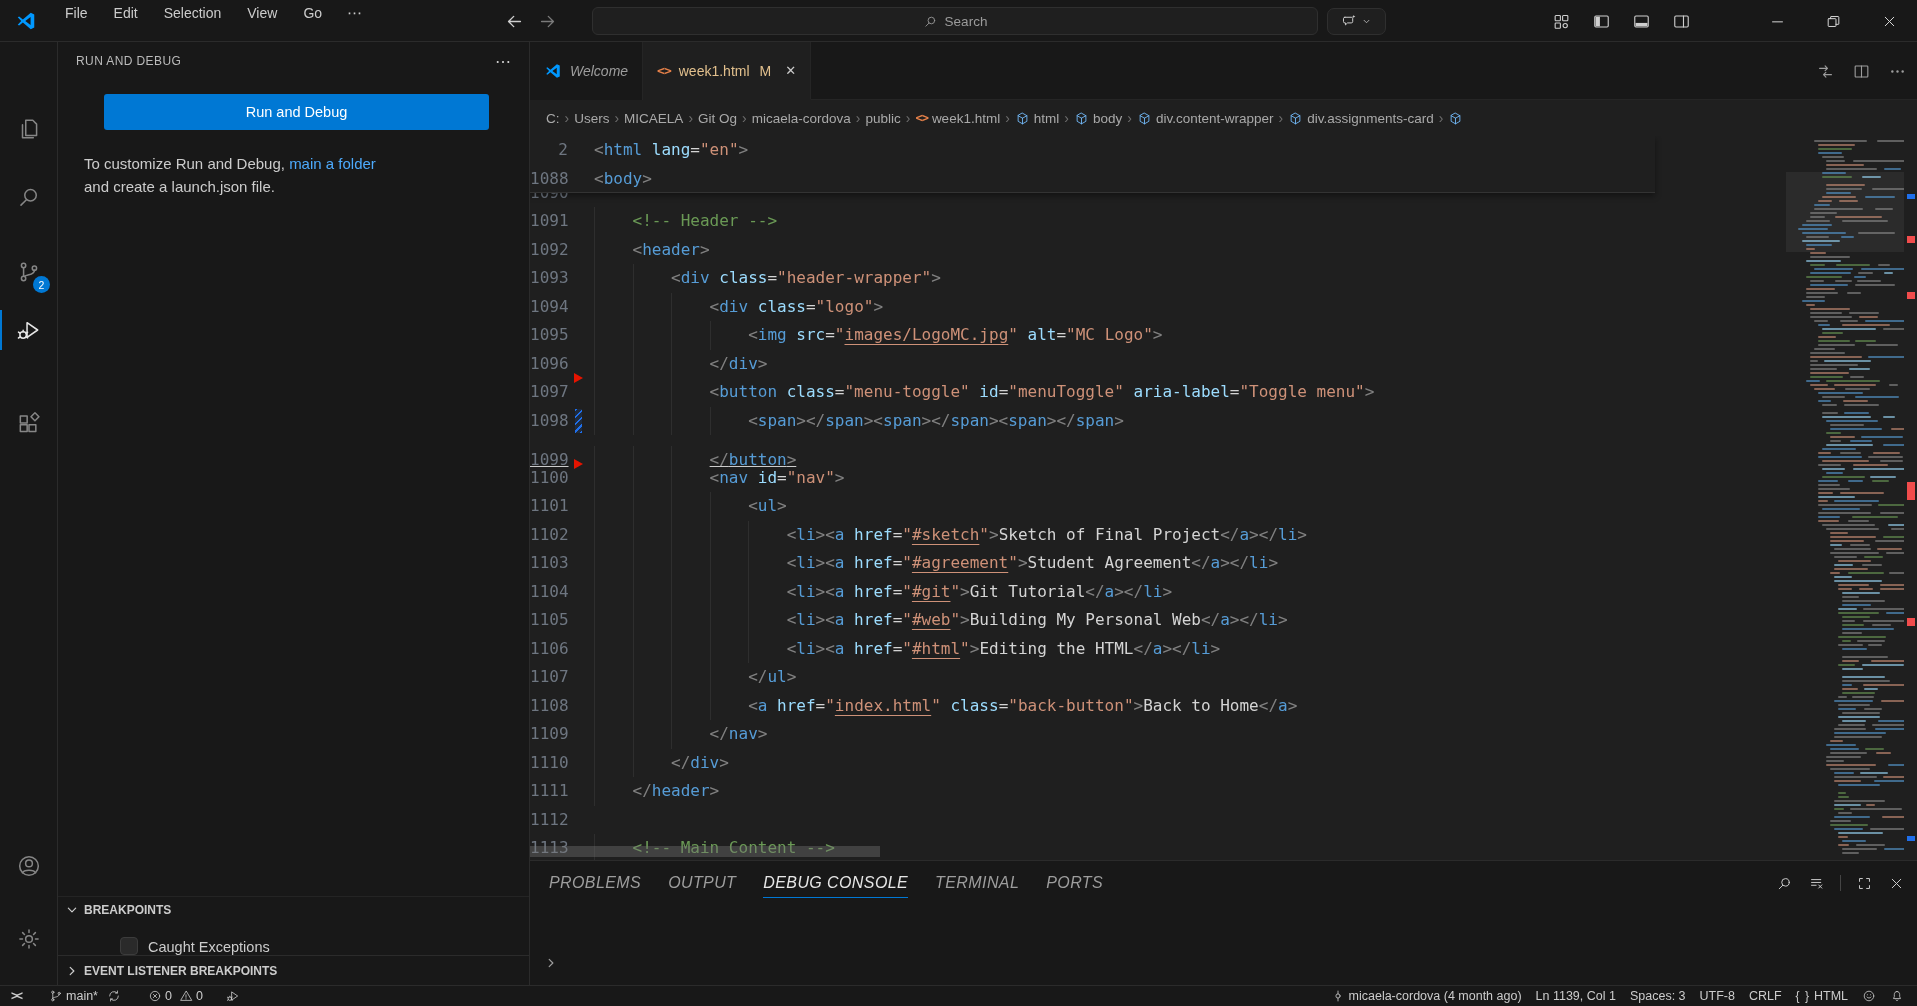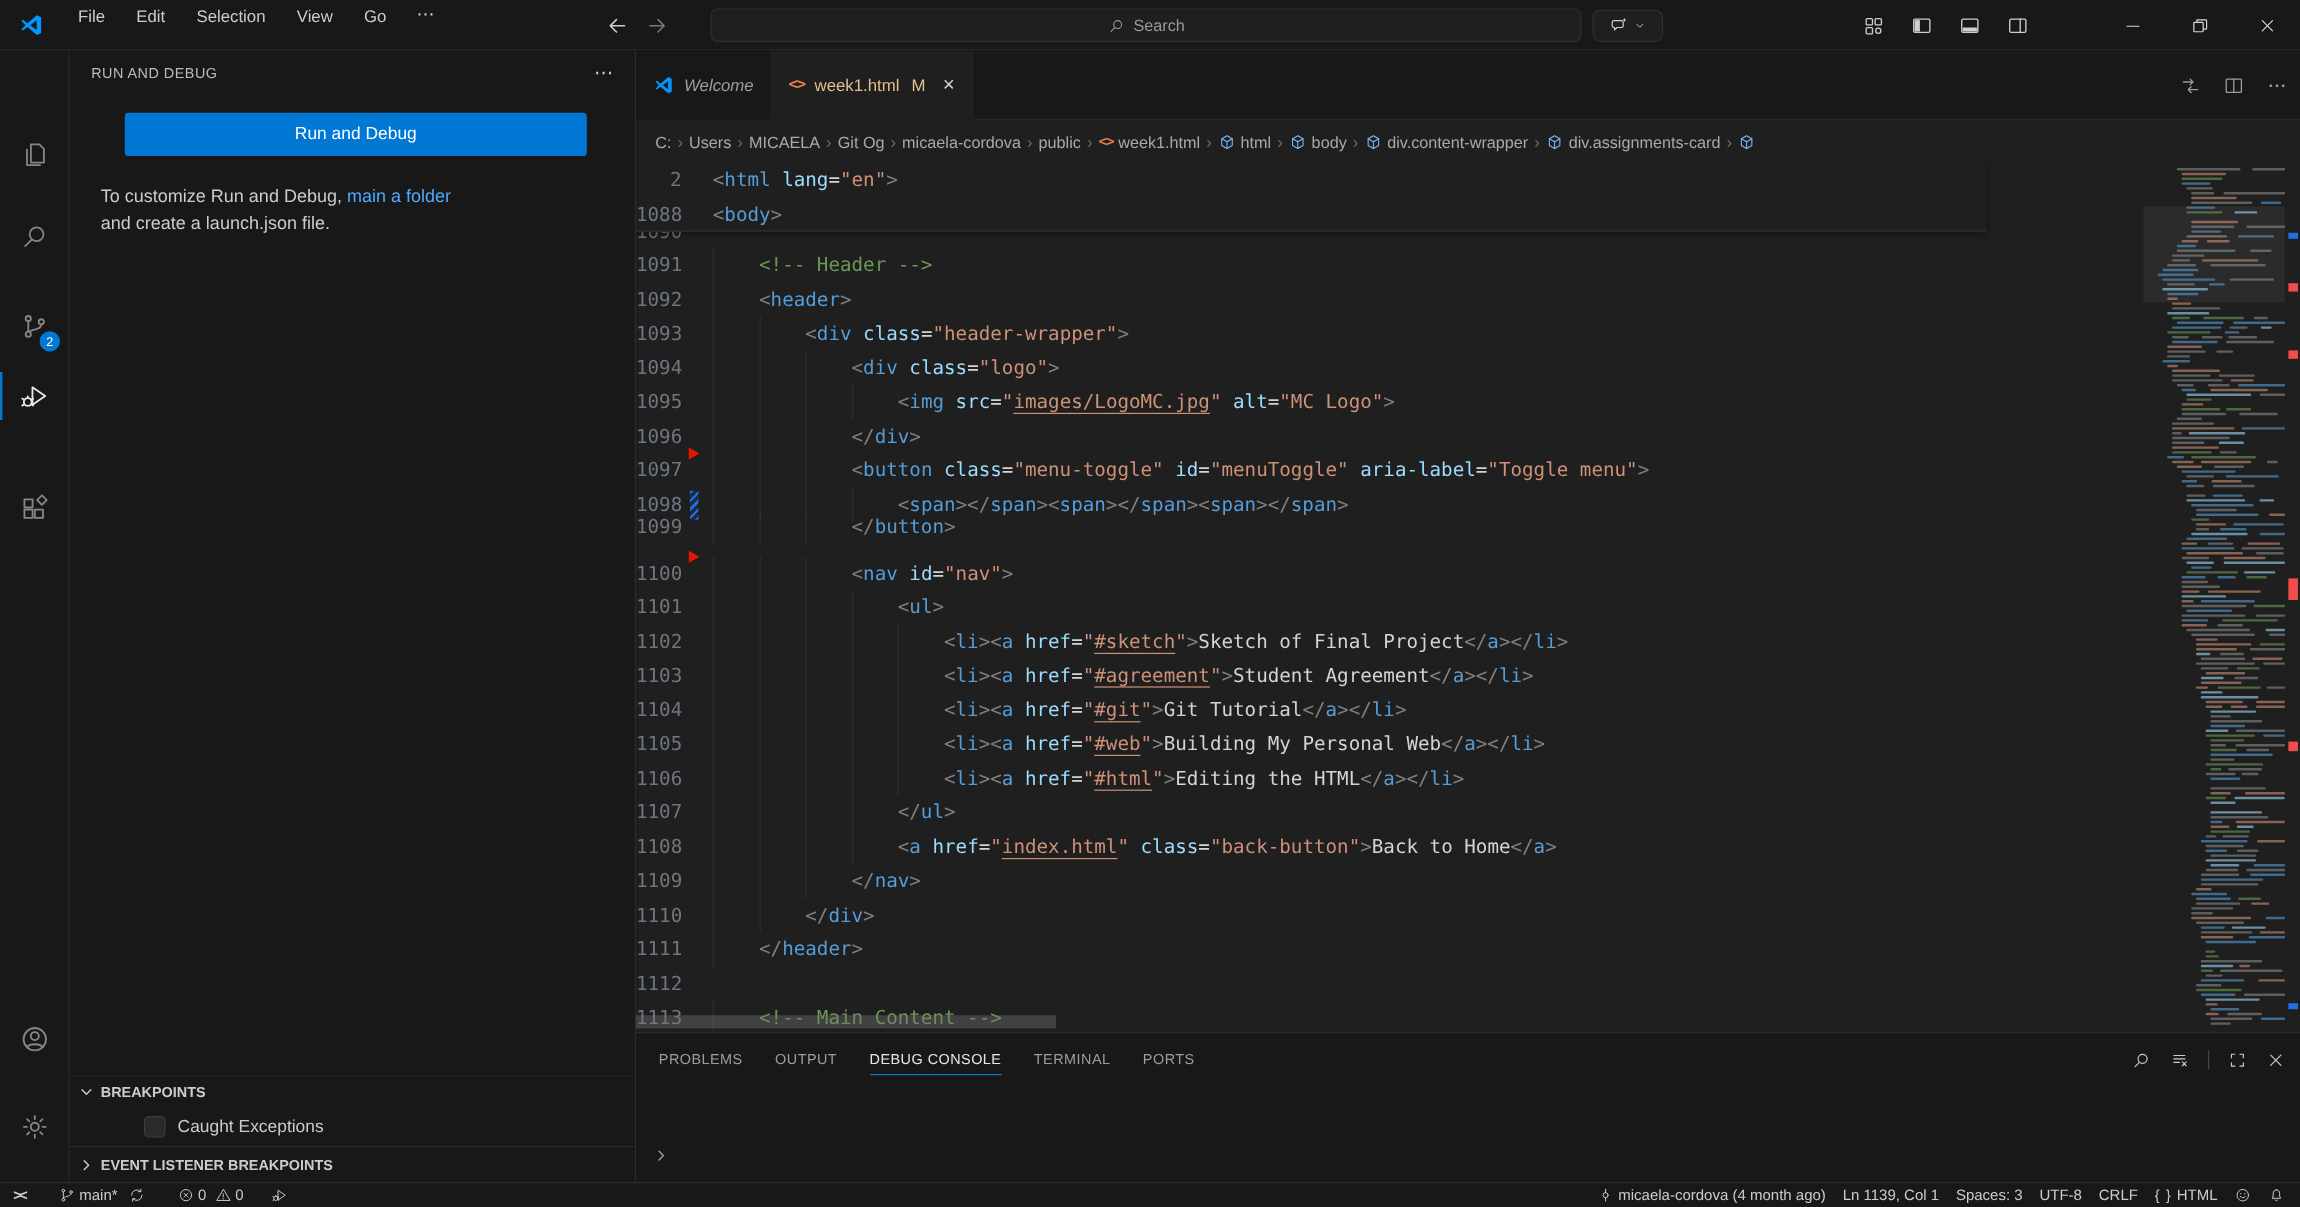--- a/index.html
+++ b/index.html
@@ -50,21 +50,21 @@
   #sb-title { font-size:12px; letter-spacing:.4px; color:#bbbbbb; flex:1; }
   #sb-more { color:#cccccc; font-size:16px; }
   .sect-header { display:flex; align-items:center; gap:4px; padding:0 6px; height:26px;
     font-size:12px; font-weight:bold; color:#cccccc; }
   .sect-header .ic { width:16px; height:16px; color:#cccccc; }
   #run-button { margin:14px 41px 0 46px; height:36px; background:#0078d4; color:#ffffff; border:none;
     border-radius:3px; font-size:14.5px; width:385px; font-family:inherit; }
   #run-hint { margin:22px 40px 0 26px; font-size:15px; color:#cccccc; line-height:1.55; }
   #run-hint a { color:#4daafc; text-decoration:none; }
   #sb-bottom { position:absolute; bottom:0; left:0; right:0; }
-  .bp-row { display:flex; align-items:center; gap:10px; height:33px; padding-left:62px; font-size:14.5px; color:#cccccc; }
+  .bp-row { display:flex; align-items:flex-end; gap:10px; height:33px; padding-left:62px; font-size:14.5px; color:#cccccc; }
   .cb { width:18px; height:18px; border:1px solid #3c3c3c; background:#2a2a2a; border-radius:4px; flex:none; }
   #bp-header { border-top:1px solid #242424; }
   #elb-header { border-top:1px solid #2b2b2b; height:30px; }
 
   
   #editorarea { position:absolute; top:42px; left:530px; right:0; bottom:21px; background:#1f1f1f; }
   #tabbar { position:absolute; top:0; left:0; right:0; height:58px; background:#181818; display:flex;
     border-bottom:1px solid #252525; }
   .tab { display:flex; align-items:center; gap:8px; padding:0 14px; font-size:14px; color:#9d9d9d;
     border-right:1px solid #252525; background:#181818; height:58px; }
@@ -107,21 +107,21 @@
   #minimap { position:absolute; top:0; right:13px; width:118px; bottom:0; overflow:hidden; }
   .mm-slider { position:absolute; left:0; right:0; top:36px; height:80px; background:rgba(255,255,255,.055); }
   .mm-bar { position:absolute; height:2.2px; border-radius:1px; opacity:.6; }
   #overview-ruler { position:absolute; top:0; right:0; width:13px; bottom:0; }
   .ruler-mark { position:absolute; right:2px; width:8px; }
 
   
   #panel { position:absolute; left:0; right:0; bottom:0; height:125px; background:#181818; border-top:1px solid #2b2b2b; }
   #panel-header { position:absolute; top:0; left:0; right:0; height:44px; display:flex; align-items:center; }
   #panel-tabs { display:flex; margin-left:19px; gap:27px; }
-  .ptab { font-size:12px; letter-spacing:.4px; color:#9d9d9d; padding:13px 0; position:relative; }
+  .ptab { font-size:16px; letter-spacing:.4px; color:#9d9d9d; padding:13px 0; position:relative;font-style:italic; }
   .ptab.active { color:#e7e7e7; }
   .ptab.active:after { content:""; position:absolute; left:0; right:0; bottom:7px; height:1.5px; background:#0078d4; }
   #panel-right { position:absolute; right:12px; top:0; height:44px; display:flex; align-items:center; gap:15px; color:#cccccc; }
   #panel-filter { width:300px; height:26px; background:#313131; border:1px solid #3c3c3c; border-radius:3px;
     color:#989898; font-size:13px; padding:0 8px; font-family:inherit; }
   #panel-filter::placeholder { color:#989898; }
   #panel-right .ic { width:17px; height:17px; }
   .vsep { width:1px; height:16px; background:#444444; }
   #console-prompt { position:absolute; left:13px; bottom:14px; width:16px; height:16px; color:#9d9d9d; }
 
@@ -466,21 +466,21 @@
       <div id="lines">
           <div class="cl" style="top: 42.5px;"><span class="ln">1090</span><span class="guides"></span><span class="code"></span></div>
           <div class="cl" style="top: 71px;"><span class="ln">1091</span><span class="guides"><i class="ig"></i></span><span class="code"><span class="tk-c">&lt;!-- Header --&gt;</span></span></div>
           <div class="cl" style="top: 99.5px;"><span class="ln">1092</span><span class="guides"><i class="ig"></i></span><span class="code"><span class="tk-p">&lt;</span><span class="tk-t">header</span><span class="tk-p">&gt;</span></span></div>
           <div class="cl" style="top: 128px;"><span class="ln">1093</span><span class="guides"><i class="ig"></i><i class="ig"></i></span><span class="code"><span class="tk-p">&lt;</span><span class="tk-t">div</span><span class="tk-x"> </span><span class="tk-a">class</span><span class="tk-o">=</span><span class="tk-s">"header-wrapper"</span><span class="tk-p">&gt;</span></span></div>
           <div class="cl" style="top: 156.5px;"><span class="ln">1094</span><span class="guides"><i class="ig"></i><i class="ig"></i><i class="ig"></i></span><span class="code"><span class="tk-p">&lt;</span><span class="tk-t">div</span><span class="tk-x"> </span><span class="tk-a">class</span><span class="tk-o">=</span><span class="tk-s">"logo"</span><span class="tk-p">&gt;</span></span></div>
           <div class="cl" style="top: 185px;"><span class="ln">1095</span><span class="guides"><i class="ig"></i><i class="ig"></i><i class="ig"></i><i class="ig"></i></span><span class="code"><span class="tk-p">&lt;</span><span class="tk-t">img</span><span class="tk-x"> </span><span class="tk-a">src</span><span class="tk-o">=</span><span class="tk-s">"</span><span class="tk-u">images/LogoMC.jpg</span><span class="tk-s">"</span><span class="tk-x"> </span><span class="tk-a">alt</span><span class="tk-o">=</span><span class="tk-s">"MC Logo"</span><span class="tk-p">&gt;</span></span></div>
           <div class="cl" style="top: 213.5px;"><span class="ln">1096</span><span class="guides"><i class="ig"></i><i class="ig"></i><i class="ig"></i></span><span class="code"><span class="tk-p">&lt;/</span><span class="tk-t">div</span><span class="tk-p">&gt;</span></span></div>
           <div class="cl" style="top: 242px;"><span class="ln">1097</span><span class="mk-arrow"></span><span class="guides"><i class="ig"></i><i class="ig"></i><i class="ig"></i></span><span class="code"><span class="tk-p">&lt;</span><span class="tk-t">button</span><span class="tk-x"> </span><span class="tk-a">class</span><span class="tk-o">=</span><span class="tk-s">"menu-toggle"</span><span class="tk-x"> </span><span class="tk-a">id</span><span class="tk-o">=</span><span class="tk-s">"menuToggle"</span><span class="tk-x"> </span><span class="tk-a">aria-label</span><span class="tk-o">=</span><span class="tk-s">"Toggle menu"</span><span class="tk-p">&gt;</span></span></div>
           <div class="cl" style="top: 270.5px;"><span class="ln">1098</span><span class="mk-mod"></span><span class="guides"><i class="ig"></i><i class="ig"></i><i class="ig"></i><i class="ig"></i></span><span class="code"><span class="tk-p">&lt;</span><span class="tk-t">span</span><span class="tk-p">&gt;&lt;/</span><span class="tk-t">span</span><span class="tk-p">&gt;&lt;</span><span class="tk-t">span</span><span class="tk-p">&gt;&lt;/</span><span class="tk-t">span</span><span class="tk-p">&gt;&lt;</span><span class="tk-t">span</span><span class="tk-p">&gt;&lt;/</span><span class="tk-t">span</span><span class="tk-p">&gt;</span></span></div>
-          <div class="cl" style="top: 289px;"><span class="ln">1099</span><span class="guides"><i class="ig"></i><i class="ig"></i><i class="ig"></i></span><span class="code"><span class="tk-p">&lt;/</span><span class="tk-t">button</span><span class="tk-p">&gt;</span></span></div>
+          <div class="cl" style="top: 310px; text-decoration: underline;"><span class="ln">1099</span><span class="guides"><i class="ig"></i><i class="ig"></i><i class="ig"></i></span><span class="code"><span class="tk-p">&lt;/</span><span class="tk-t">button</span><span class="tk-p">&gt;</span></span></div>
           <div class="cl" style="top: 327.5px;"><span class="ln">1100</span><span class="mk-arrow"></span><span class="guides"><i class="ig"></i><i class="ig"></i><i class="ig"></i></span><span class="code"><span class="tk-p">&lt;</span><span class="tk-t">nav</span><span class="tk-x"> </span><span class="tk-a">id</span><span class="tk-o">=</span><span class="tk-s">"nav"</span><span class="tk-p">&gt;</span></span></div>
           <div class="cl" style="top: 356px;"><span class="ln">1101</span><span class="guides"><i class="ig"></i><i class="ig"></i><i class="ig"></i><i class="ig"></i></span><span class="code"><span class="tk-p">&lt;</span><span class="tk-t">ul</span><span class="tk-p">&gt;</span></span></div>
           <div class="cl" style="top: 384.5px;"><span class="ln">1102</span><span class="guides"><i class="ig"></i><i class="ig"></i><i class="ig"></i><i class="ig"></i><i class="ig"></i></span><span class="code"><span class="tk-p">&lt;</span><span class="tk-t">li</span><span class="tk-p">&gt;&lt;</span><span class="tk-t">a</span><span class="tk-x"> </span><span class="tk-a">href</span><span class="tk-o">=</span><span class="tk-s">"</span><span class="tk-u">#sketch</span><span class="tk-s">"</span><span class="tk-p">&gt;</span><span class="tk-x">Sketch of Final Project</span><span class="tk-p">&lt;/</span><span class="tk-t">a</span><span class="tk-p">&gt;&lt;/</span><span class="tk-t">li</span><span class="tk-p">&gt;</span></span></div>
           <div class="cl" style="top: 413px;"><span class="ln">1103</span><span class="guides"><i class="ig"></i><i class="ig"></i><i class="ig"></i><i class="ig"></i><i class="ig"></i></span><span class="code"><span class="tk-p">&lt;</span><span class="tk-t">li</span><span class="tk-p">&gt;&lt;</span><span class="tk-t">a</span><span class="tk-x"> </span><span class="tk-a">href</span><span class="tk-o">=</span><span class="tk-s">"</span><span class="tk-u">#agreement</span><span class="tk-s">"</span><span class="tk-p">&gt;</span><span class="tk-x">Student Agreement</span><span class="tk-p">&lt;/</span><span class="tk-t">a</span><span class="tk-p">&gt;&lt;/</span><span class="tk-t">li</span><span class="tk-p">&gt;</span></span></div>
           <div class="cl" style="top: 441.5px;"><span class="ln">1104</span><span class="guides"><i class="ig"></i><i class="ig"></i><i class="ig"></i><i class="ig"></i><i class="ig"></i></span><span class="code"><span class="tk-p">&lt;</span><span class="tk-t">li</span><span class="tk-p">&gt;&lt;</span><span class="tk-t">a</span><span class="tk-x"> </span><span class="tk-a">href</span><span class="tk-o">=</span><span class="tk-s">"</span><span class="tk-u">#git</span><span class="tk-s">"</span><span class="tk-p">&gt;</span><span class="tk-x">Git Tutorial</span><span class="tk-p">&lt;/</span><span class="tk-t">a</span><span class="tk-p">&gt;&lt;/</span><span class="tk-t">li</span><span class="tk-p">&gt;</span></span></div>
           <div class="cl" style="top: 470px;"><span class="ln">1105</span><span class="guides"><i class="ig"></i><i class="ig"></i><i class="ig"></i><i class="ig"></i><i class="ig"></i></span><span class="code"><span class="tk-p">&lt;</span><span class="tk-t">li</span><span class="tk-p">&gt;&lt;</span><span class="tk-t">a</span><span class="tk-x"> </span><span class="tk-a">href</span><span class="tk-o">=</span><span class="tk-s">"</span><span class="tk-u">#web</span><span class="tk-s">"</span><span class="tk-p">&gt;</span><span class="tk-x">Building My Personal Web</span><span class="tk-p">&lt;/</span><span class="tk-t">a</span><span class="tk-p">&gt;&lt;/</span><span class="tk-t">li</span><span class="tk-p">&gt;</span></span></div>
           <div class="cl" style="top: 498.5px;"><span class="ln">1106</span><span class="guides"><i class="ig"></i><i class="ig"></i><i class="ig"></i><i class="ig"></i><i class="ig"></i></span><span class="code"><span class="tk-p">&lt;</span><span class="tk-t">li</span><span class="tk-p">&gt;&lt;</span><span class="tk-t">a</span><span class="tk-x"> </span><span class="tk-a">href</span><span class="tk-o">=</span><span class="tk-s">"</span><span class="tk-u">#html</span><span class="tk-s">"</span><span class="tk-p">&gt;</span><span class="tk-x">Editing the HTML</span><span class="tk-p">&lt;/</span><span class="tk-t">a</span><span class="tk-p">&gt;&lt;/</span><span class="tk-t">li</span><span class="tk-p">&gt;</span></span></div>
           <div class="cl" style="top: 527px;"><span class="ln">1107</span><span class="guides"><i class="ig"></i><i class="ig"></i><i class="ig"></i><i class="ig"></i></span><span class="code"><span class="tk-p">&lt;/</span><span class="tk-t">ul</span><span class="tk-p">&gt;</span></span></div>
           <div class="cl" style="top: 555.5px;"><span class="ln">1108</span><span class="guides"><i class="ig"></i><i class="ig"></i><i class="ig"></i><i class="ig"></i></span><span class="code"><span class="tk-p">&lt;</span><span class="tk-t">a</span><span class="tk-x"> </span><span class="tk-a">href</span><span class="tk-o">=</span><span class="tk-s">"</span><span class="tk-u">index.html</span><span class="tk-s">"</span><span class="tk-x"> </span><span class="tk-a">class</span><span class="tk-o">=</span><span class="tk-s">"back-button"</span><span class="tk-p">&gt;</span><span class="tk-x">Back to Home</span><span class="tk-p">&lt;/</span><span class="tk-t">a</span><span class="tk-p">&gt;</span></span></div>
           <div class="cl" style="top: 584px;"><span class="ln">1109</span><span class="guides"><i class="ig"></i><i class="ig"></i><i class="ig"></i></span><span class="code"><span class="tk-p">&lt;/</span><span class="tk-t">nav</span><span class="tk-p">&gt;</span></span></div>

